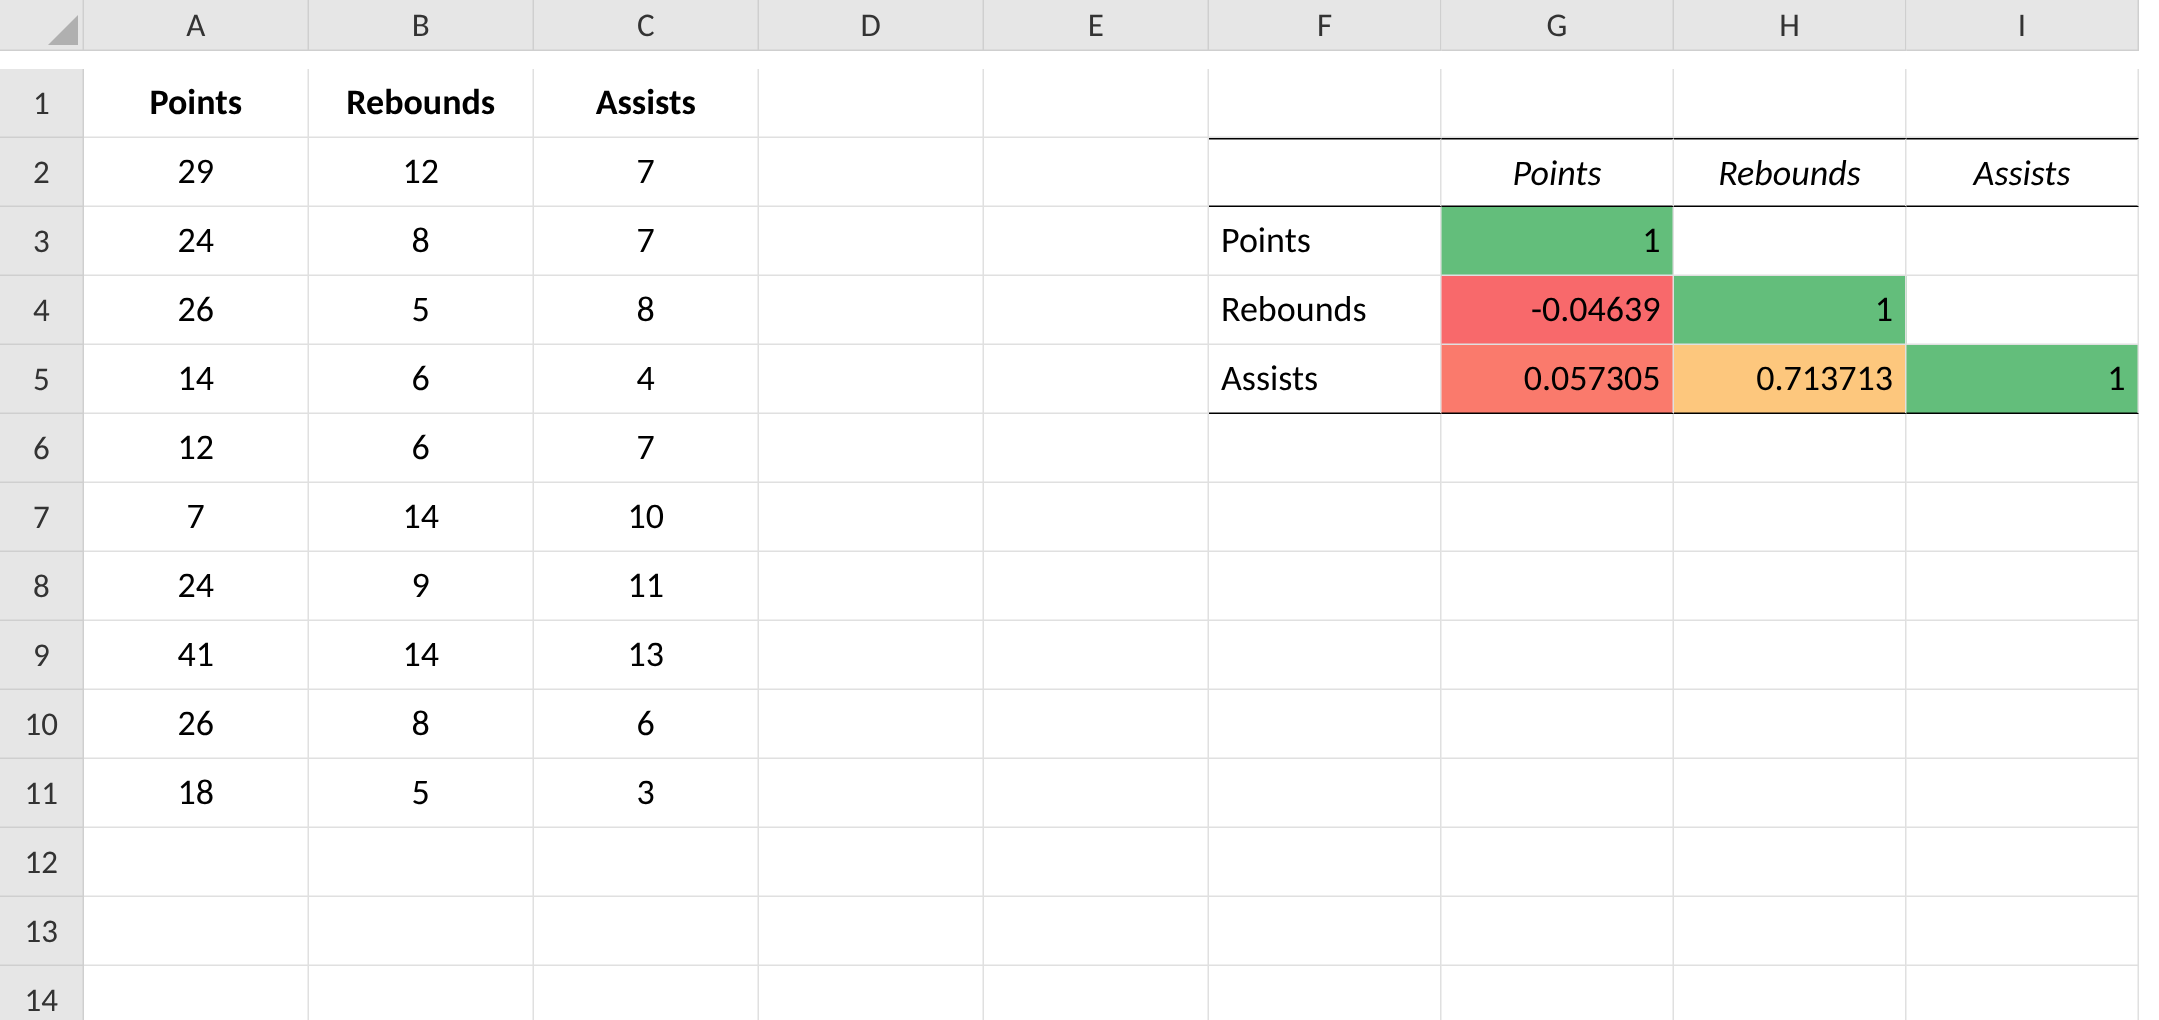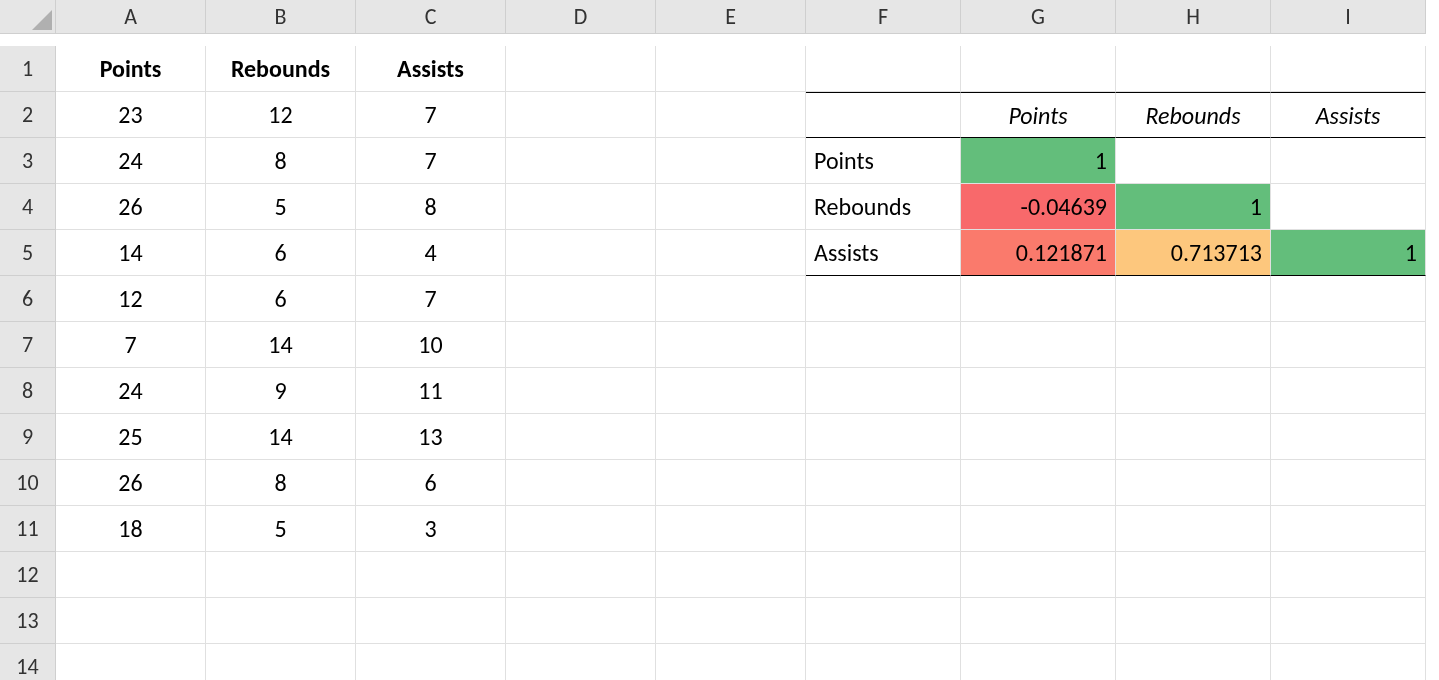--- a/index.html
+++ b/index.html
@@ -98,21 +98,21 @@
   <div class="cell center bold">Rebounds</div>
   <div class="cell center bold">Assists</div>
   <div class="cell"></div>
   <div class="cell"></div>
   <div class="cell"></div>
   <div class="cell"></div>
   <div class="cell"></div>
   <div class="cell"></div>
 
   <div class="row-header">2</div>
-  <div class="cell center">23</div>
+  <div class="cell center">29</div>
   <div class="cell center">12</div>
   <div class="cell center">7</div>
   <div class="cell"></div>
   <div class="cell"></div>
   <div class="cell bt bb"></div>
   <div class="cell center italic bt bb">Points</div>
   <div class="cell center italic bt bb">Rebounds</div>
   <div class="cell center italic bt bb">Assists</div>
 
   <div class="row-header">3</div>
@@ -137,21 +137,21 @@
   <div class="cell right cf-green">1</div>
   <div class="cell"></div>
 
   <div class="row-header">5</div>
   <div class="cell center">14</div>
   <div class="cell center">6</div>
   <div class="cell center">4</div>
   <div class="cell"></div>
   <div class="cell"></div>
   <div class="cell left bb">Assists</div>
-  <div class="cell right cf-red2 bb">0.121871</div>
+  <div class="cell right cf-red2 bb">0.057305</div>
   <div class="cell right cf-amber bb">0.713713</div>
   <div class="cell right cf-green bb">1</div>
 
   <div class="row-header">6</div>
   <div class="cell center">12</div>
   <div class="cell center">6</div>
   <div class="cell center">7</div>
   <div class="cell"></div>
   <div class="cell"></div>
   <div class="cell"></div>
@@ -175,21 +175,21 @@
   <div class="cell center">9</div>
   <div class="cell center">11</div>
   <div class="cell"></div>
   <div class="cell"></div>
   <div class="cell"></div>
   <div class="cell"></div>
   <div class="cell"></div>
   <div class="cell"></div>
 
   <div class="row-header">9</div>
-  <div class="cell center">25</div>
+  <div class="cell center">41</div>
   <div class="cell center">14</div>
   <div class="cell center">13</div>
   <div class="cell"></div>
   <div class="cell"></div>
   <div class="cell"></div>
   <div class="cell"></div>
   <div class="cell"></div>
   <div class="cell"></div>
 
   <div class="row-header">10</div>

